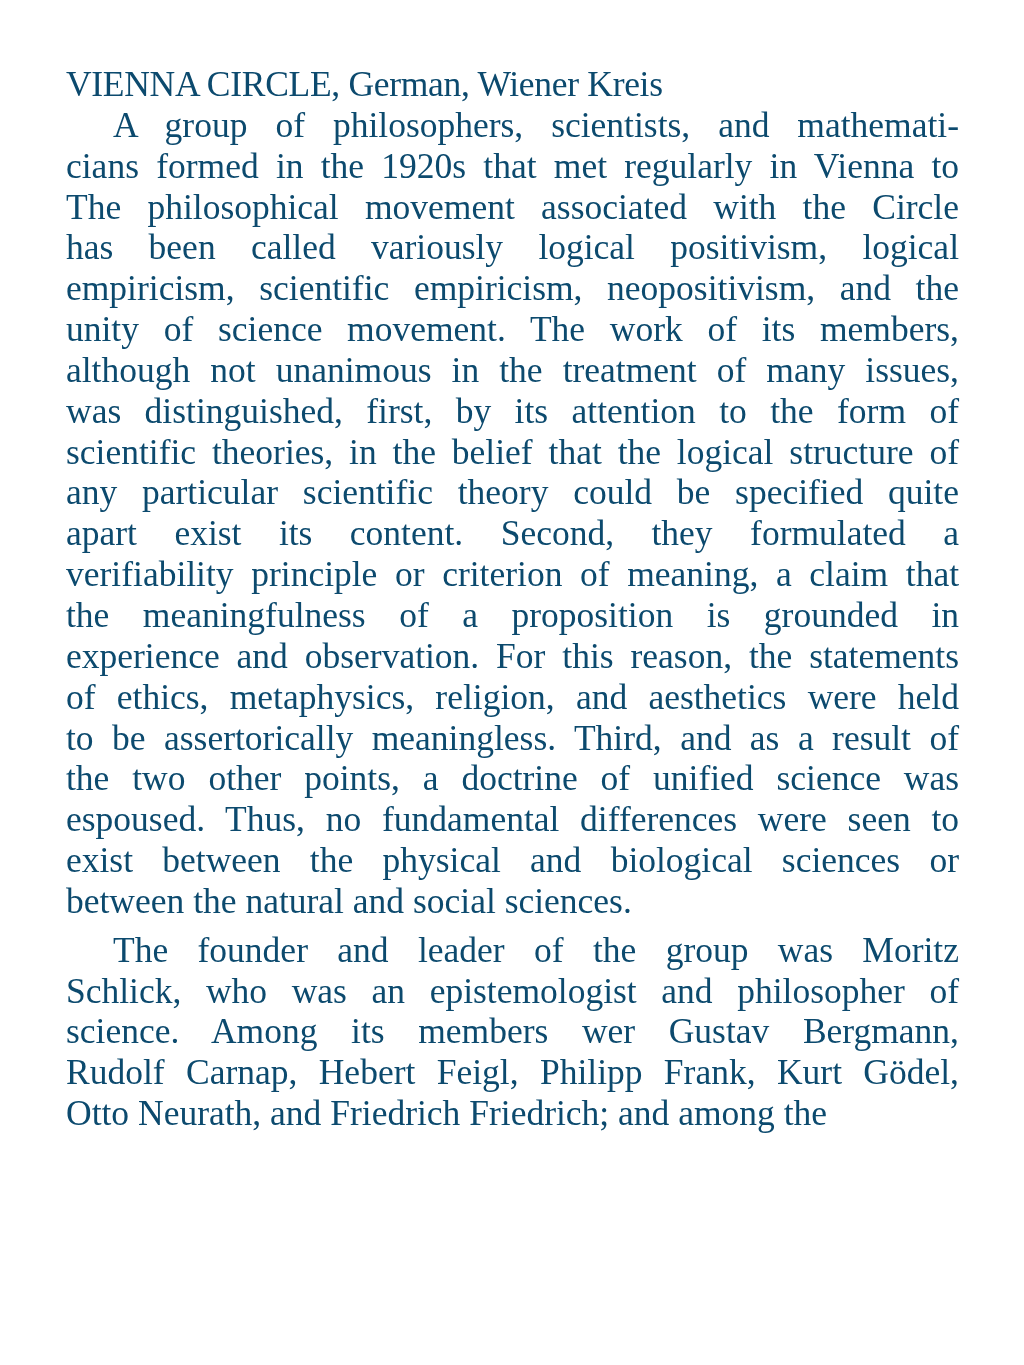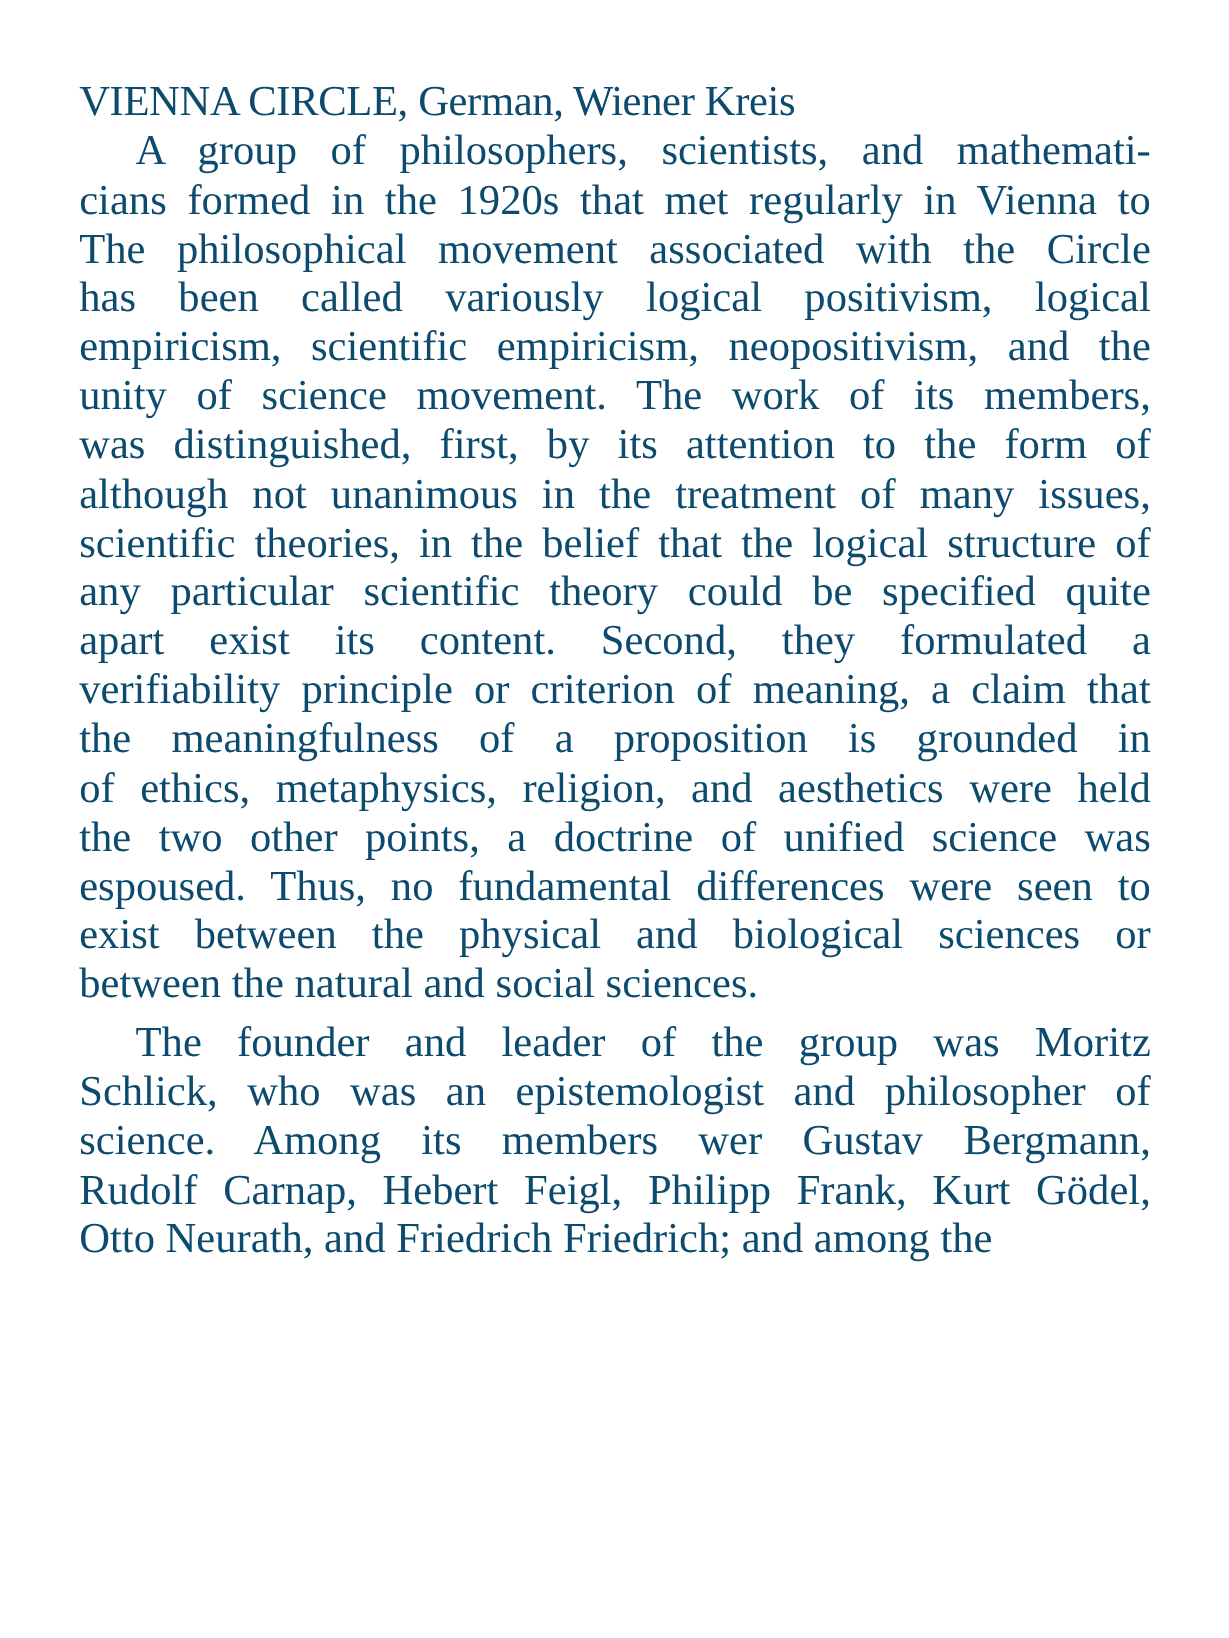--- a/index.html
+++ b/index.html
@@ -22,28 +22,30 @@
 
 <div class="page">
   <h1 class="heading">VIENNA CIRCLE, German, Wiener Kreis</h1>
   <div class="para p1" id="para-0">
       <span class="line indent">A group of philosophers, scientists, and mathemati-</span>
       <span class="line">cians formed in the 1920s that met regularly in Vienna to</span>
       <span class="line">The philosophical movement associated with the Circle</span>
       <span class="line">has been called variously logical positivism, logical</span>
       <span class="line">empiricism, scientific empiricism, neopositivism, and the</span>
       <span class="line">unity of science movement. The work of its members,</span>
+      <span class="line">although not unanimous in the treatment of many issues,</span>
       <span class="line">was distinguished, first, by its attention to the form of</span>
-      <span class="line">although not unanimous in the treatment of many issues,</span>
       <span class="line">scientific theories, in the belief that the logical structure of</span>
       <span class="line">any particular scientific theory could be specified quite</span>
       <span class="line">apart exist its content. Second, they formulated a</span>
       <span class="line">verifiability principle or criterion of meaning, a claim that</span>
       <span class="line">the meaningfulness of a proposition is grounded in</span>
+      <span class="line">experience and observation. For this reason, the statements</span>
       <span class="line">of ethics, metaphysics, religion, and aesthetics were held</span>
+      <span class="line">to be assertorically meaningless. Third, and as a result of</span>
       <span class="line">the two other points, a doctrine of unified science was</span>
       <span class="line">espoused. Thus, no fundamental differences were seen to</span>
       <span class="line">exist between the physical and biological sciences or</span>
       <span class="line last">between the natural and social sciences.</span>
     </div>
   <div class="para" id="para-1">
       <span class="line indent">The founder and leader of the group was Moritz</span>
       <span class="line">Schlick, who was an epistemologist and philosopher of</span>
       <span class="line">science. Among its members wer Gustav Bergmann,</span>
       <span class="line">Rudolf Carnap, Hebert Feigl, Philipp Frank, Kurt Gödel,</span>

